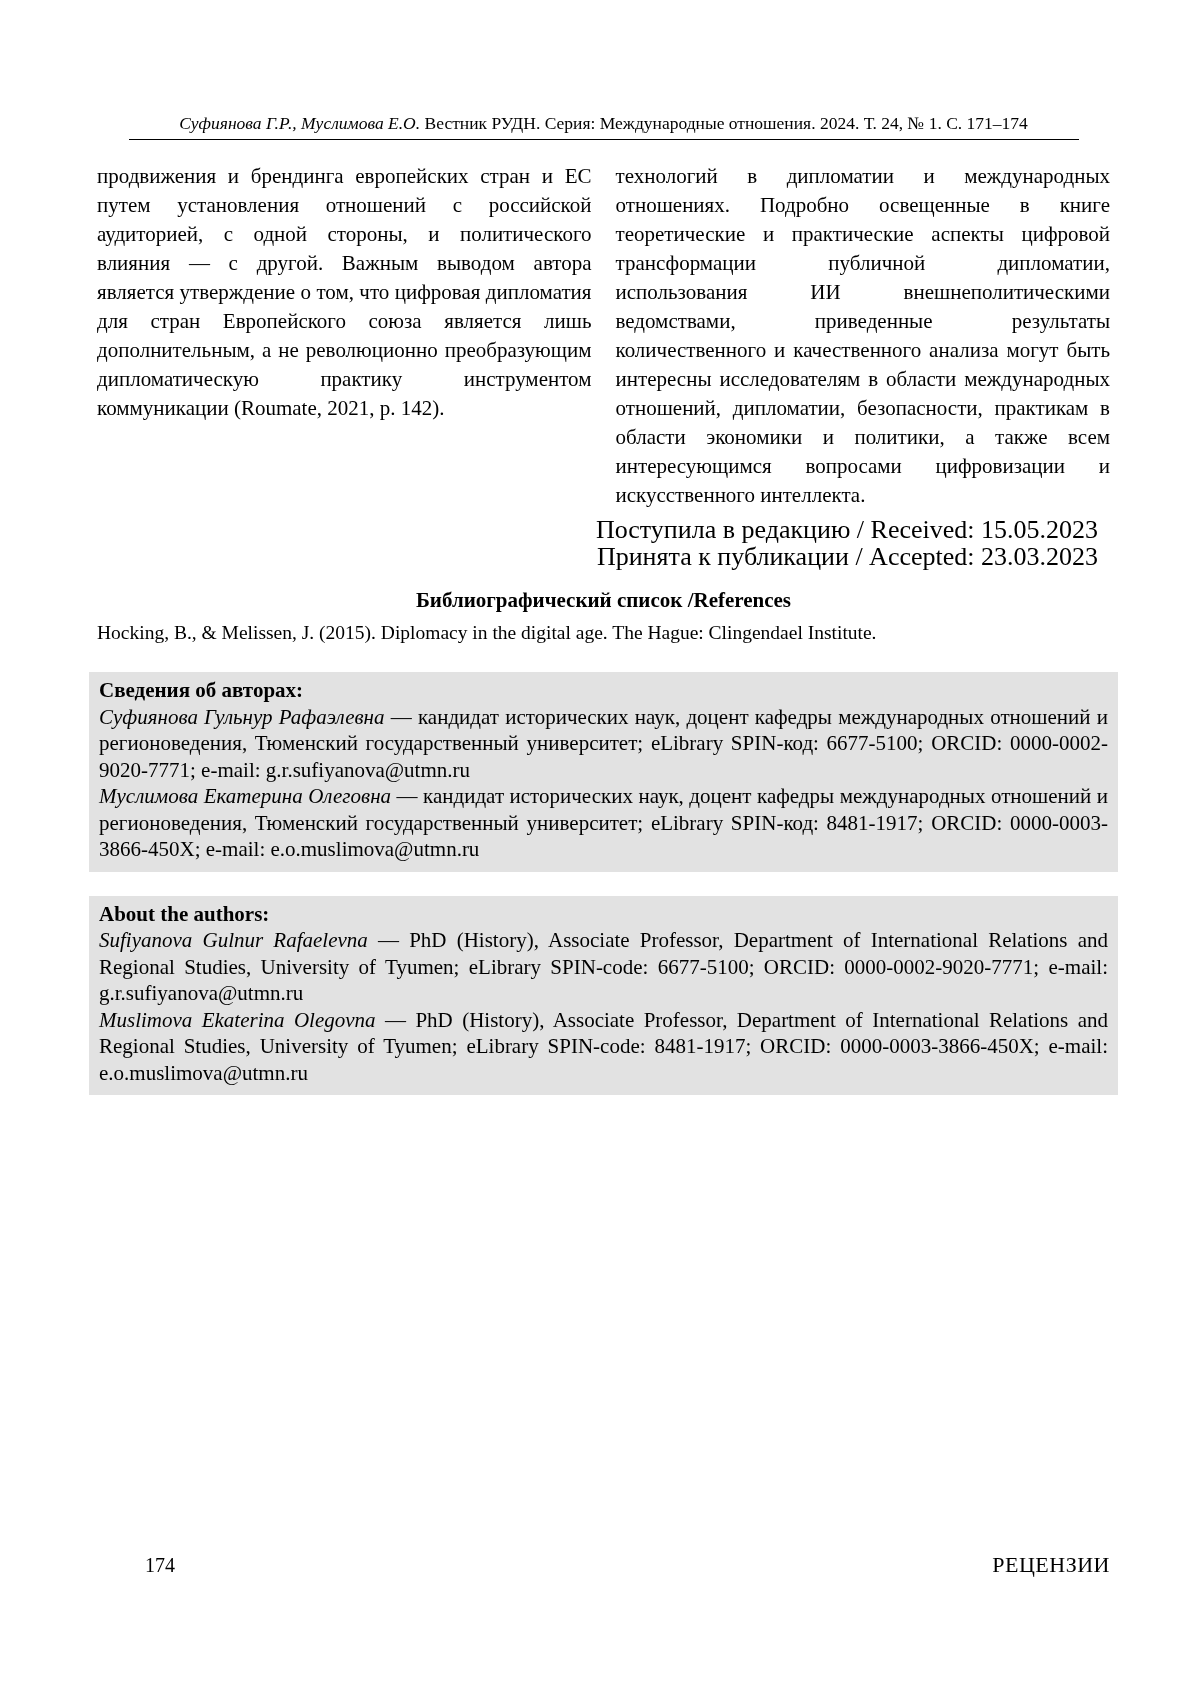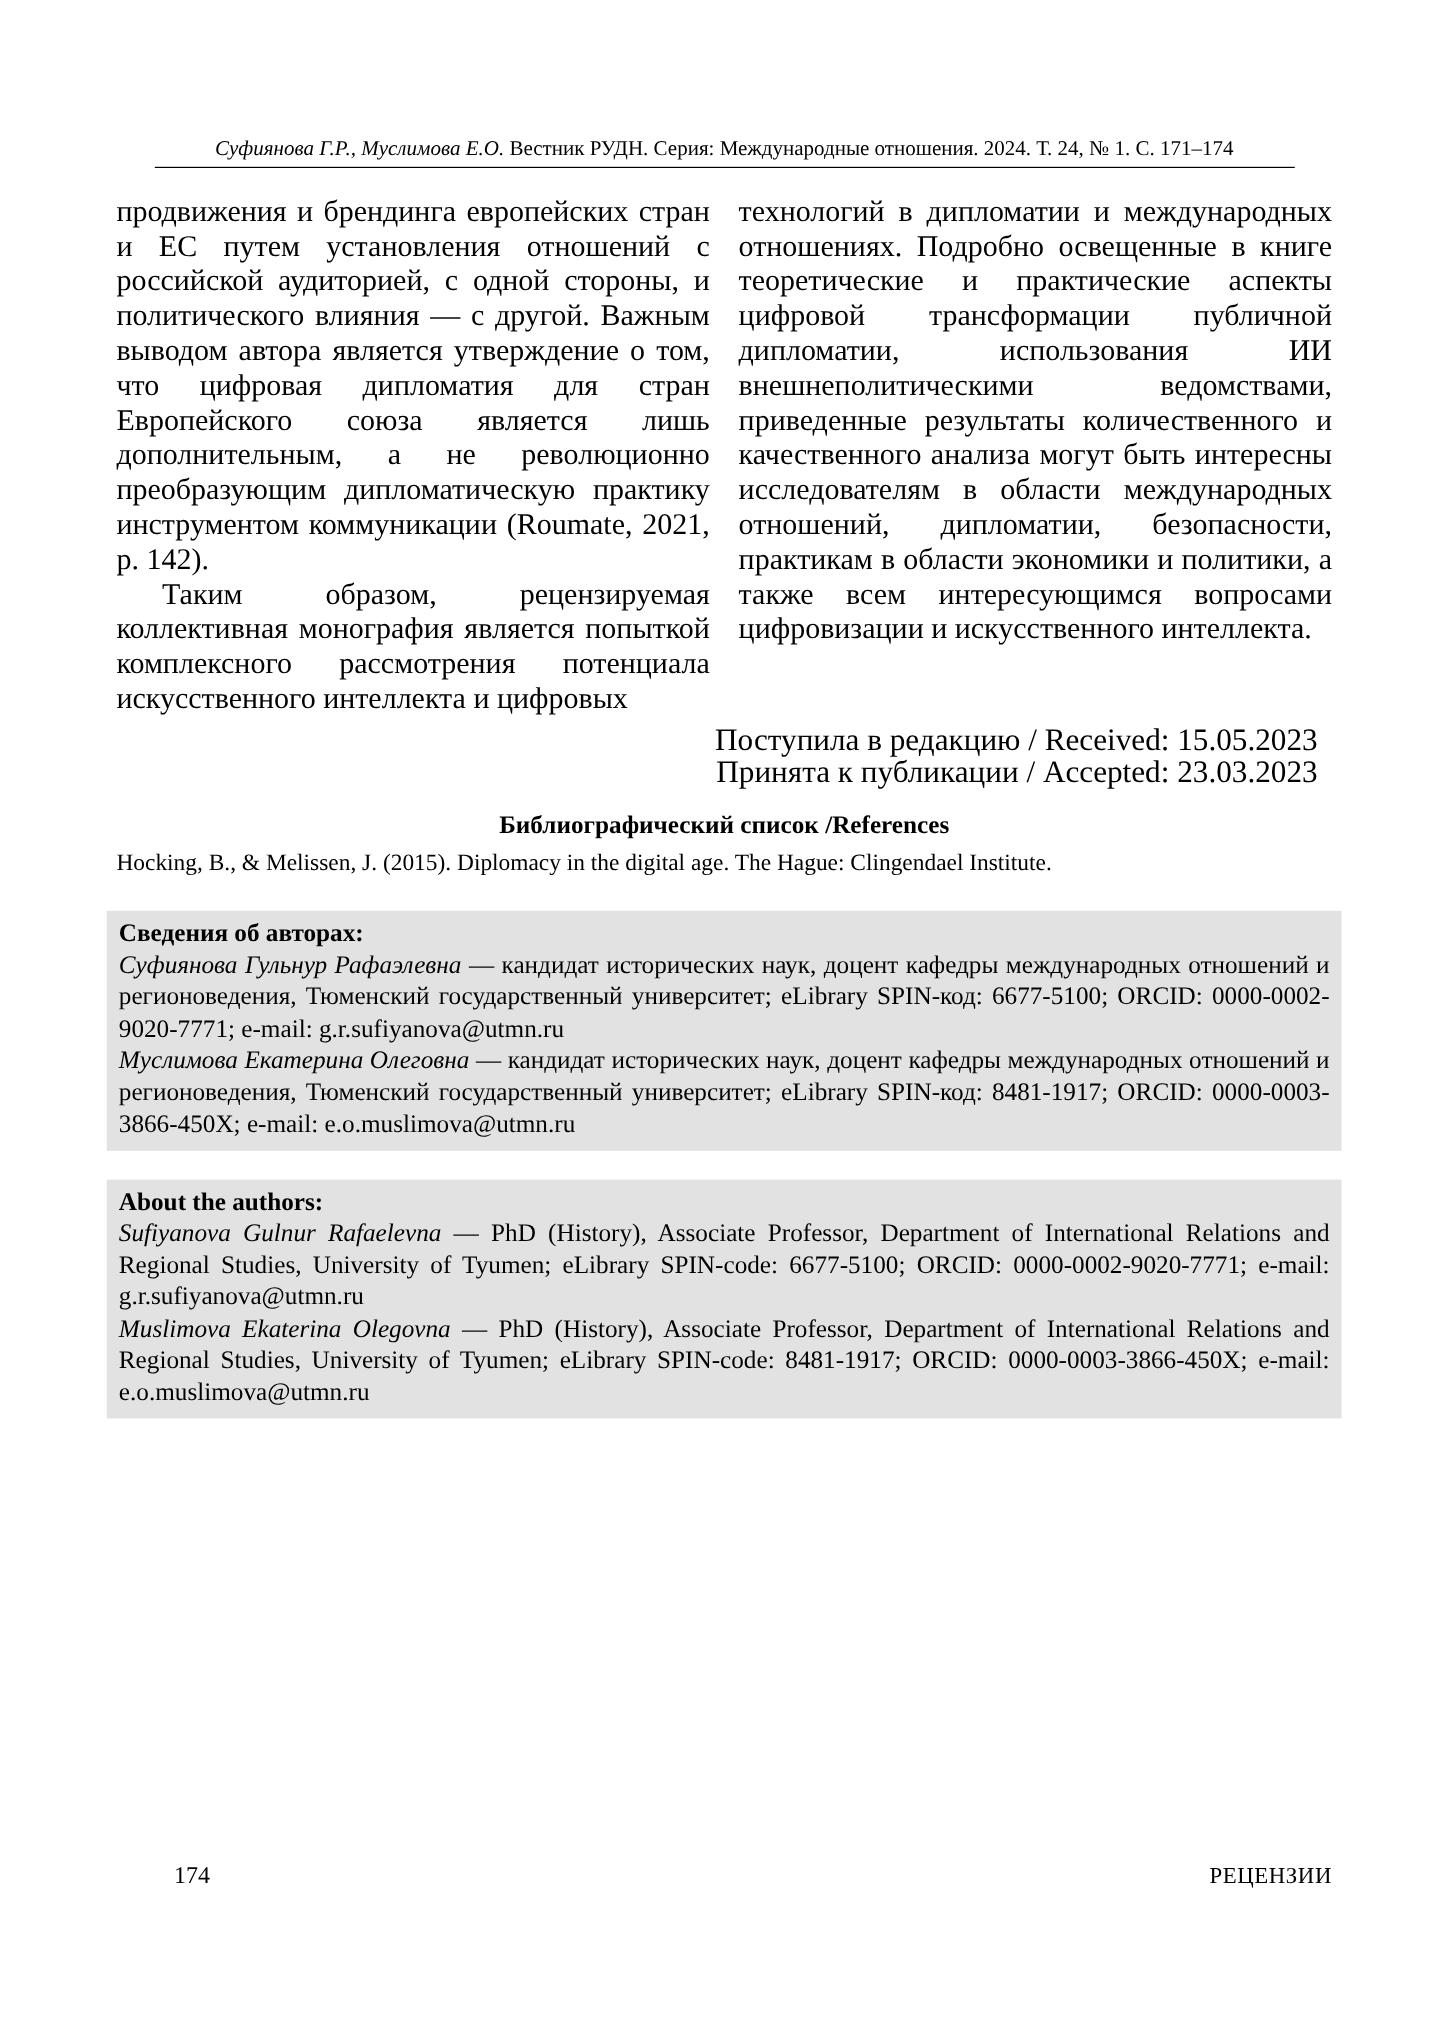--- a/index.html
+++ b/index.html
@@ -26,21 +26,21 @@
     line-height: 21px;
     padding-bottom: 5px;
     border-bottom: 1.5px solid #000000;
   }
   .journal-header .authors-italic { font-style: italic; }
   
   .columns {
     margin-top: 22px;
     display: flex;
     gap: 24px;
-    font-size: 25px;
+    font-size: 21px;
     line-height: 29px;
     text-align: justify;
   }
   .col { flex: 1 1 0; }
   .col p { margin: 0; }
   .col p.indented { text-indent: 38px; }
   
   .dates {
     margin-top: 6px;
     text-align: right;
@@ -89,35 +89,34 @@
     position: absolute;
     top: 1552px;
     left: 97px;
     right: 90px;
     display: flex;
     justify-content: space-between;
     align-items: baseline;
     font-size: 20px;
     margin-left: 48px;
   }
-  .running-title { font-size: 19px; letter-spacing: 0.5px; }
+  .running-title { font-size: 22px; letter-spacing: 0.5px; }
 </style>
 </head>
 <body>
 
 <div class="page">
 
   <div class="journal-header">
     <span class="authors-italic">Суфиянова Г.Р., Муслимова Е.О.</span><span> Вестник РУДН. Серия: Международные отношения. 2024. Т. 24, № 1. С. 171–174</span>
   </div>
 
   <div class="columns">
     <div class="col">
       <p>продвижения и брендинга европейских стран и ЕС путем установления отношений с российской аудиторией, с одной стороны, и политического влияния — с другой. Важным выводом автора является утверждение о том, что цифровая дипломатия для стран Европейского союза является лишь дополнительным, а не революционно преобразующим дипломатическую практику инструментом коммуникации (Roumate, 2021, p. 142).</p>
-      <p class="indented">Таким образом, рецензируемая коллективная монография является попыткой комплексного рассмотрения потенциала искусственного интеллекта и цифровых</p>
     </div>
     <div class="col">
       <p>технологий в дипломатии и международных отношениях. Подробно освещенные в книге теоретические и практические аспекты цифровой трансформации публичной дипломатии, использования ИИ внешнеполитическими ведомствами, приведенные результаты количественного и качественного анализа могут быть интересны исследователям в области международных отношений, дипломатии, безопасности, практикам в области экономики и политики, а также всем интересующимся вопросами цифровизации и искусственного интеллекта.</p>
     </div>
   </div>
 
   <div class="dates">
     <div>Поступила в редакцию / Received: 15.05.2023</div>
     <div>Принята к публикации / Accepted: 23.03.2023</div>
   </div>

